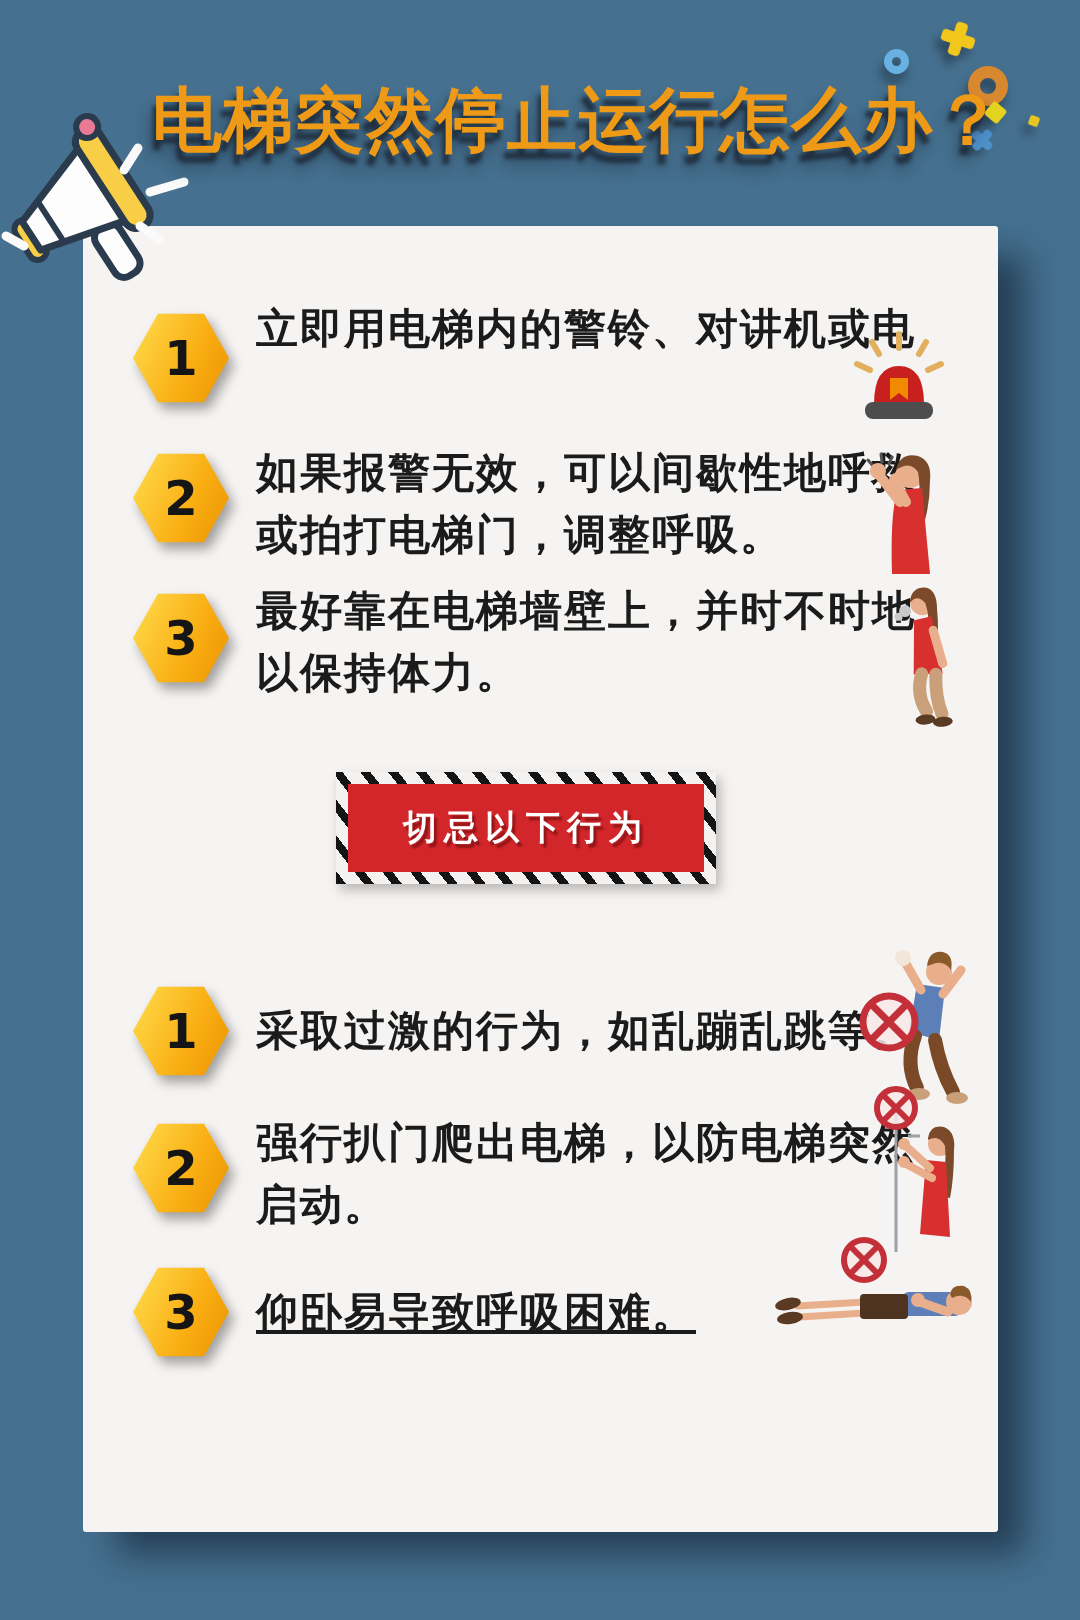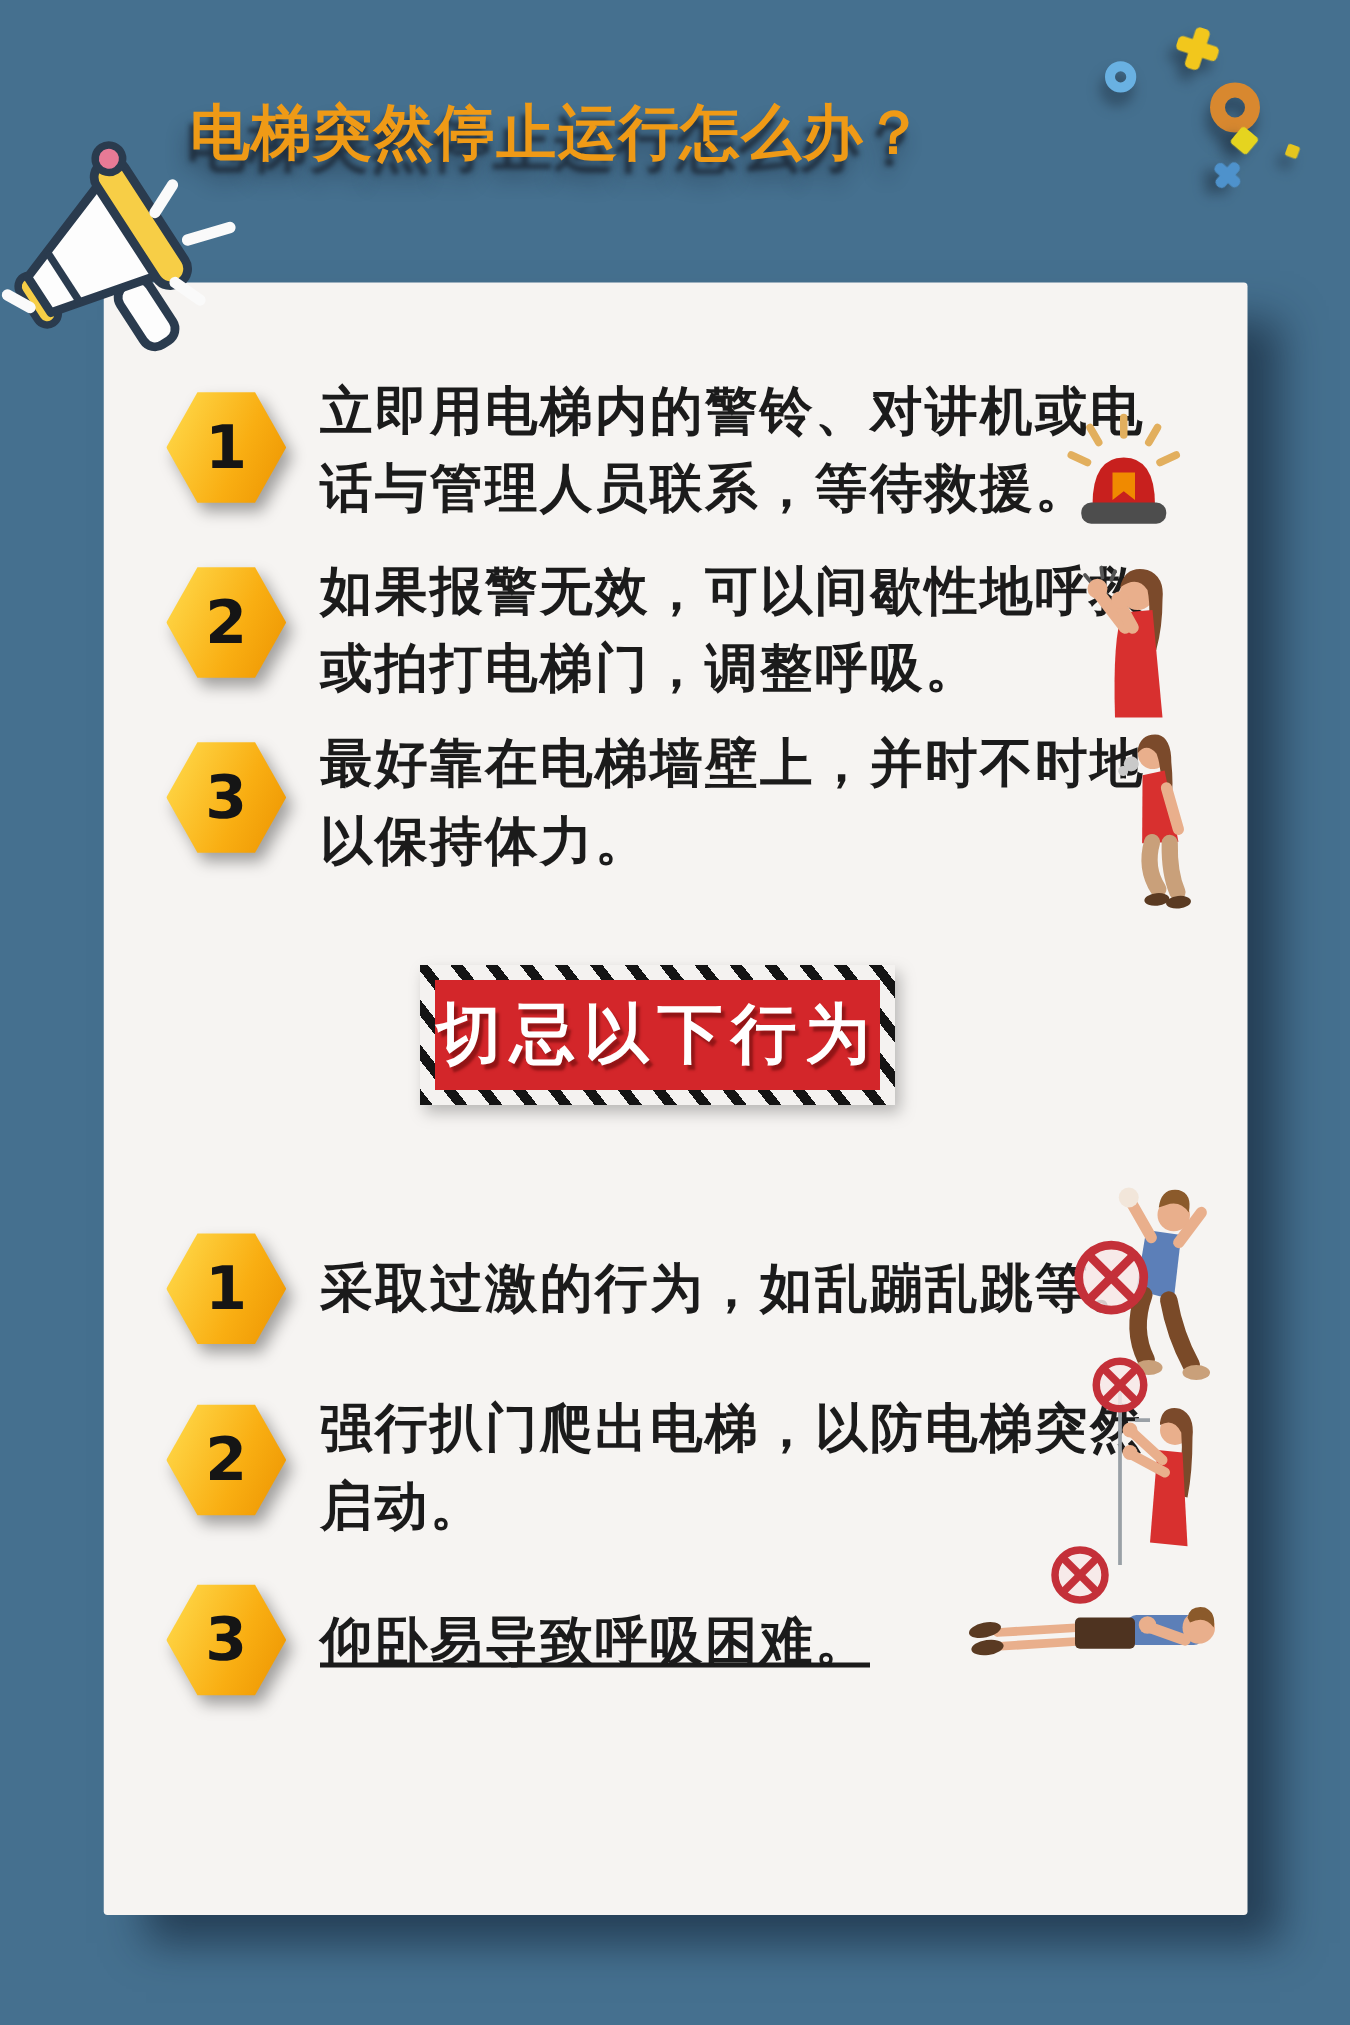--- a/index.html
+++ b/index.html
@@ -4,21 +4,21 @@
 <style>
   html,body{margin:0;padding:0;}
   body{
     width:1080px;height:1620px;position:relative;overflow:hidden;
     background:#45708F;
     font-family:"DejaVu Sans","Liberation Sans",sans-serif;
   }
   
   .poster-title{
     position:absolute;left:152px;top:74px;width:860px;
-    font-size:48px;font-weight:900;letter-spacing:1px;color:#EF9A16;
+    font-size:70px;font-weight:900;letter-spacing:1px;color:#EF9A16;
     text-shadow:-3px 10px 4px rgba(28,40,54,.85),-5px 16px 16px rgba(20,32,46,.45);
     white-space:nowrap;
   }
   
   .decor{position:absolute;filter:drop-shadow(-3px 10px 5px rgba(22,34,48,.5));}
   .plus{width:34px;height:34px;}
   .plus::before{content:'';position:absolute;left:50%;top:0;transform:translateX(-50%);width:36%;height:100%;background:var(--c);border-radius:4px;}
   .plus::after{content:'';position:absolute;top:50%;left:0;transform:translateY(-50%);height:36%;width:100%;background:var(--c);border-radius:4px;}
   .donut{border-radius:50%;box-sizing:border-box;}
   .diamond{background:#E5D41F;border-radius:3px;}
@@ -45,21 +45,21 @@
   .warn-wrap{
     position:absolute;left:336px;top:772px;width:380px;height:112px;box-sizing:border-box;
     background:repeating-linear-gradient(52deg,#141414 0 8px,#F4F2F0 8px 22px);
     padding:12px;filter:drop-shadow(4px 6px 6px rgba(0,0,0,.25));
   }
   .warn-inner{
     width:100%;height:100%;background:#D3262A;
     display:flex;align-items:center;justify-content:center;
   }
   .warn-text{
-    color:#FFFFFF;font-size:52px;font-weight:900;letter-spacing:7px;
+    color:#FFFFFF;font-size:34px;font-weight:900;letter-spacing:7px;
     text-shadow:3px 4px 2px rgba(110,12,12,.65);white-space:nowrap;
   }
   .icon-abs{position:absolute;}
 </style>
 </head>
 <body>
 
 <div class="decor plus" style="--c:#F2C71C;left:941px;top:22px;transform:rotate(18deg);"></div>
 <div class="decor donut" style="left:884px;top:49px;width:25px;height:25px;border:8px solid #69B1E2;"></div>
 <div class="decor donut" style="left:968px;top:66px;width:40px;height:40px;border:12px solid #D8882F;"></div>
@@ -86,21 +86,20 @@
   </g>
 </svg>
 
 <div class="poster-title">电梯突然停止运行怎么办？</div>
 
 <div class="hex-wrap" style="left:133px;top:312px;">
   <div class="hex">1</div>
 </div>
 <div class="item-text" style="top:298px;">
   <div class="ln">立即用电梯内的警铃、对讲机或电</div>
-  <div class="ln">话与管理人员联系，等待救援。</div>
 </div>
 <svg class="icon-abs" style="left:843px;top:326px;" width="112" height="102" viewBox="0 0 112 102">
   <g stroke="#E2AF5E" stroke-width="6" stroke-linecap="round">
     <line x1="56" y1="8" x2="56" y2="22"></line>
     <line x1="29" y1="16" x2="36" y2="28"></line>
     <line x1="83" y1="16" x2="76" y2="28"></line>
     <line x1="14" y1="38" x2="27" y2="44"></line>
     <line x1="98" y1="38" x2="85" y2="44"></line>
   </g>
   <path d="M31,78 Q31,40 56,40 Q81,40 81,78 Z" fill="#C8201E"></path>

